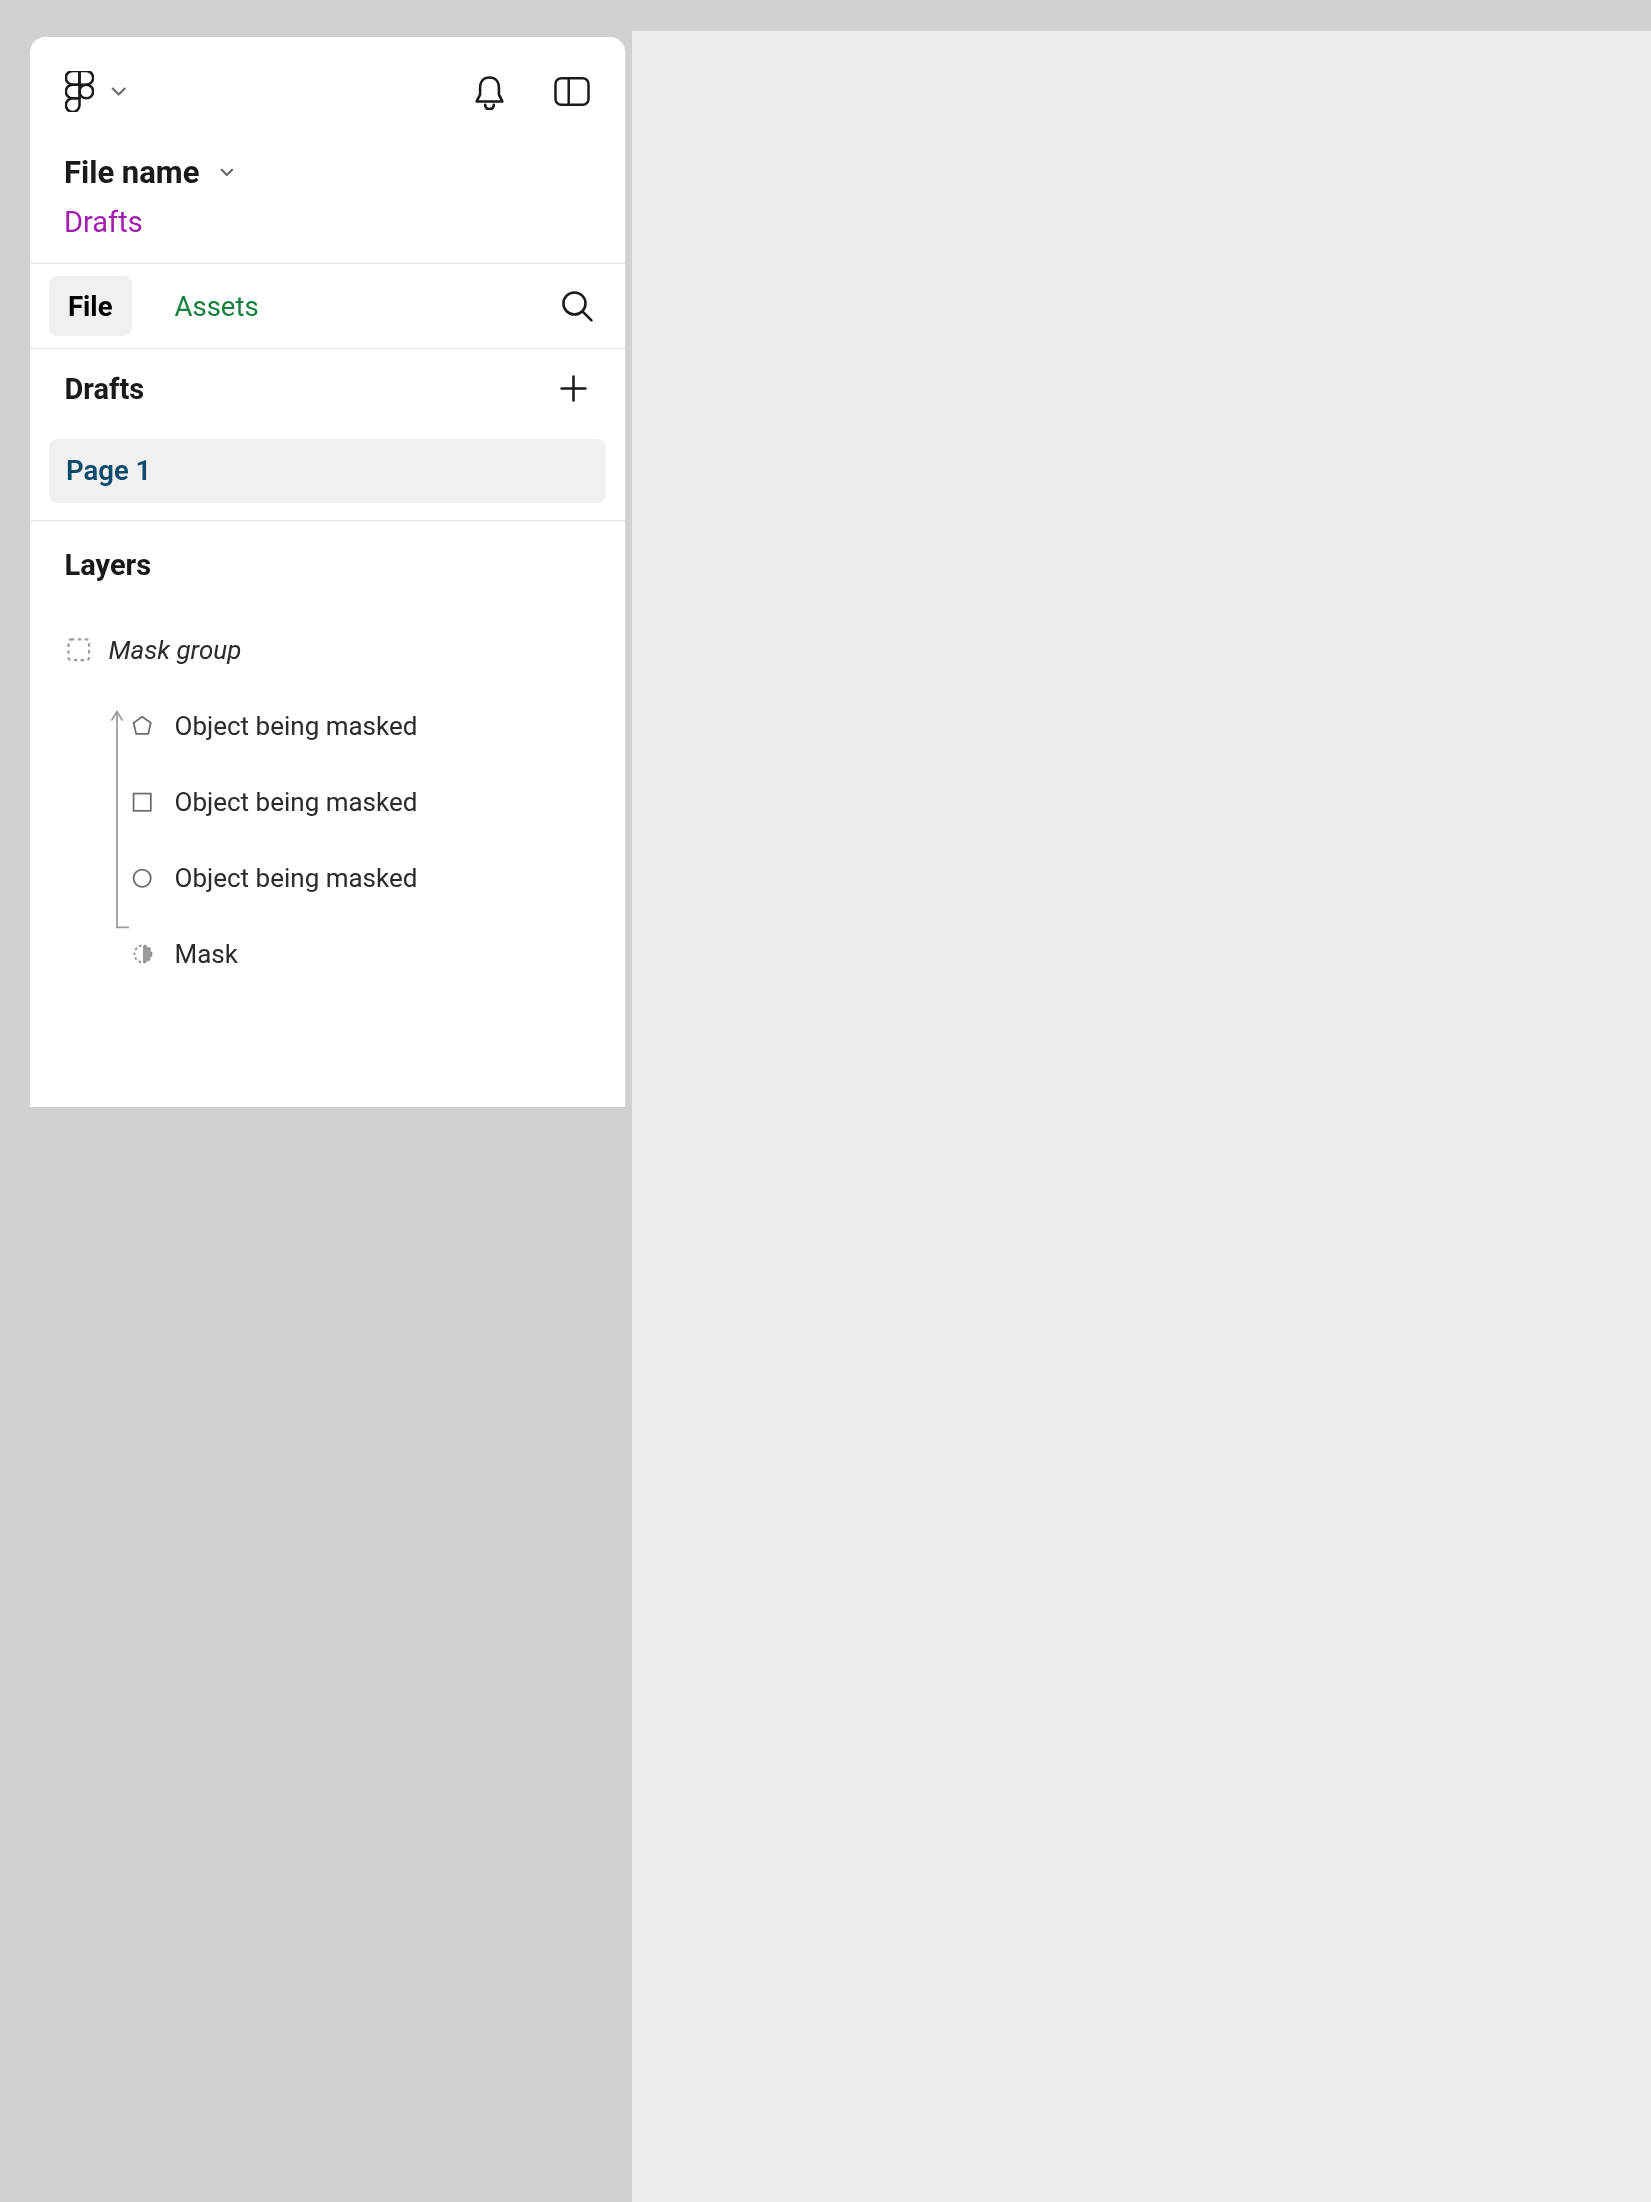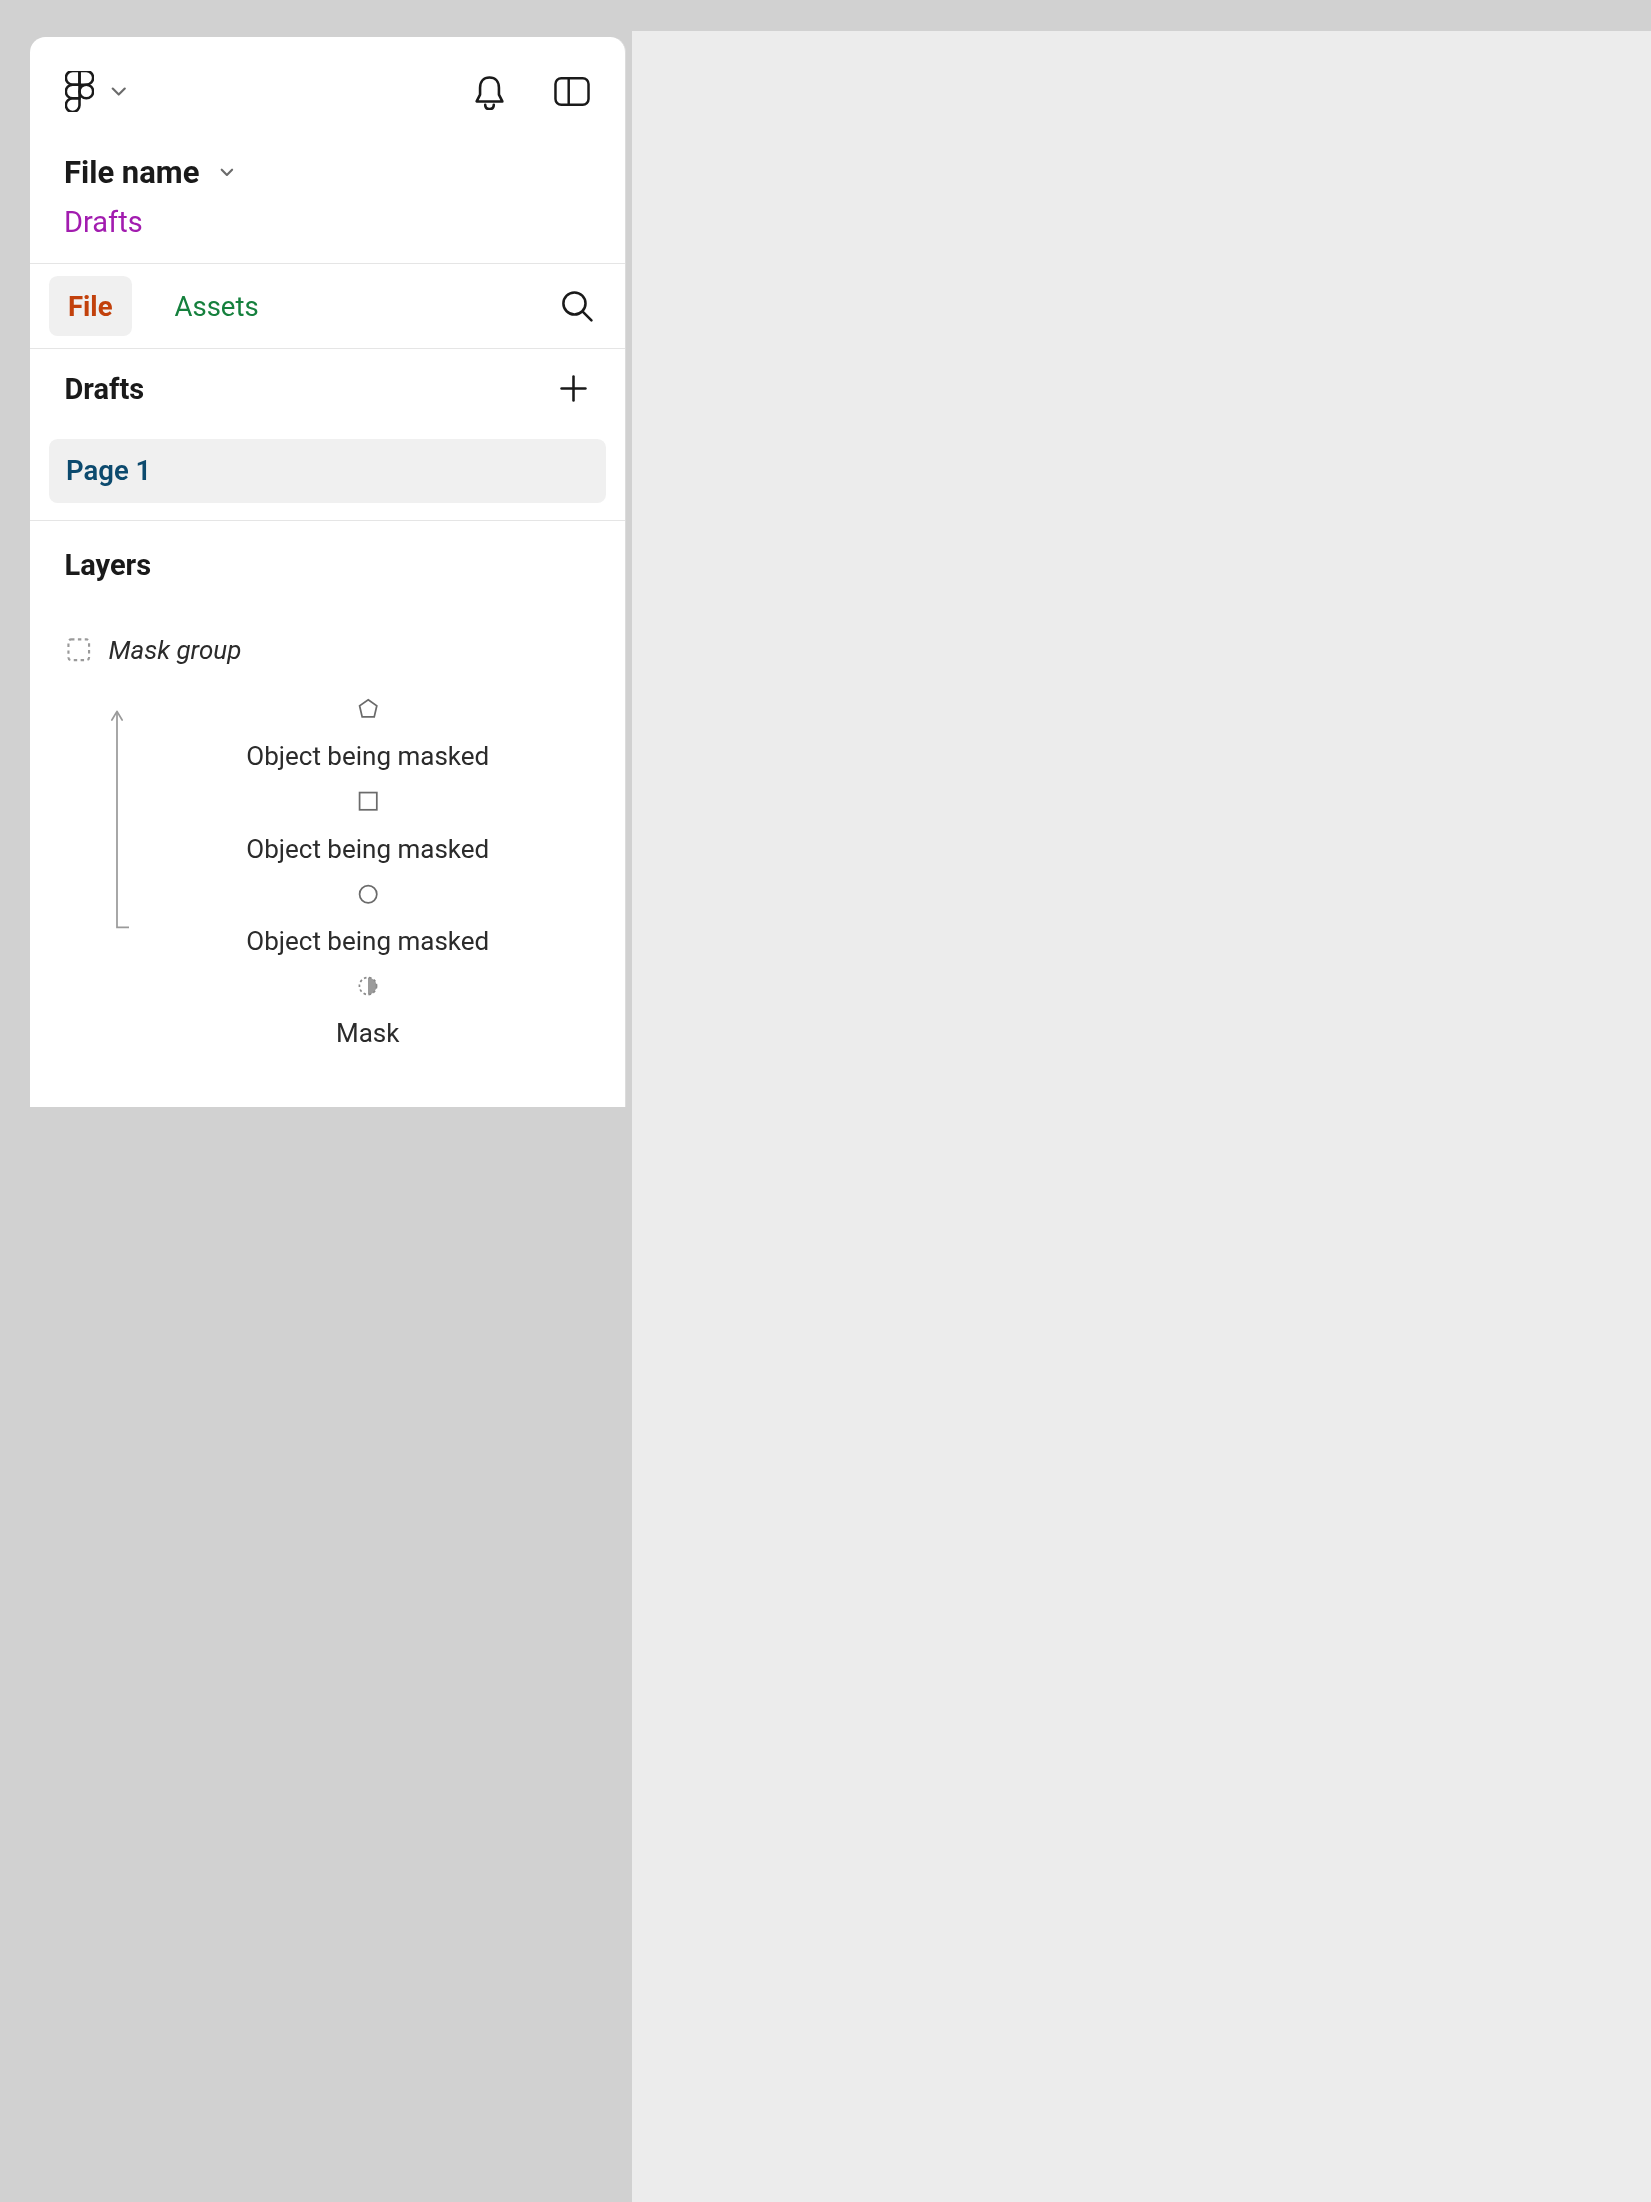--- a/index.html
+++ b/index.html
@@ -106,21 +106,21 @@
     .tab {
       font-size: 27.5px;
       font-weight: 400;
       color: #15803d;
       padding: 13.8px 19px;
       border-radius: 8.6px;
       cursor: pointer;
     }
     .tab.active {
       font-weight: 700;
-      color: #c2410c;
+      color: #000000;
       background: #f0f0f0;
     }
     .search-icon {
       margin-left: auto;
       width: 38px;
       height: 38px;
       display: flex;
       align-items: center;
       justify-content: center;
       cursor: pointer;
@@ -211,21 +211,20 @@
     }
     .child-row {
       display: flex;
       align-items: center;
       gap: 19px;
       padding: 8.6px 0;
       min-height: 76px;
       cursor: pointer;
       font-size: 26px;
       color: #2b2b2b;
-      flex-direction: column;
     }
     .child-icon {
       width: 26px;
       height: 26px;
       display: flex;
       align-items: center;
       justify-content: center;
       flex-shrink: 0;
     }
   </style>

